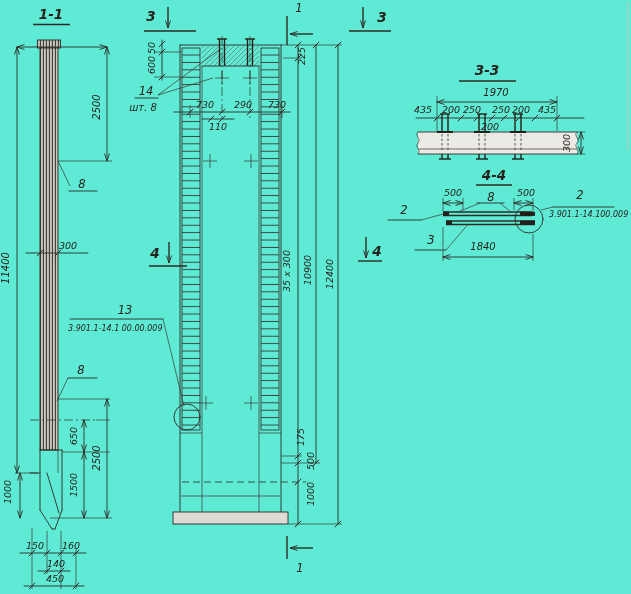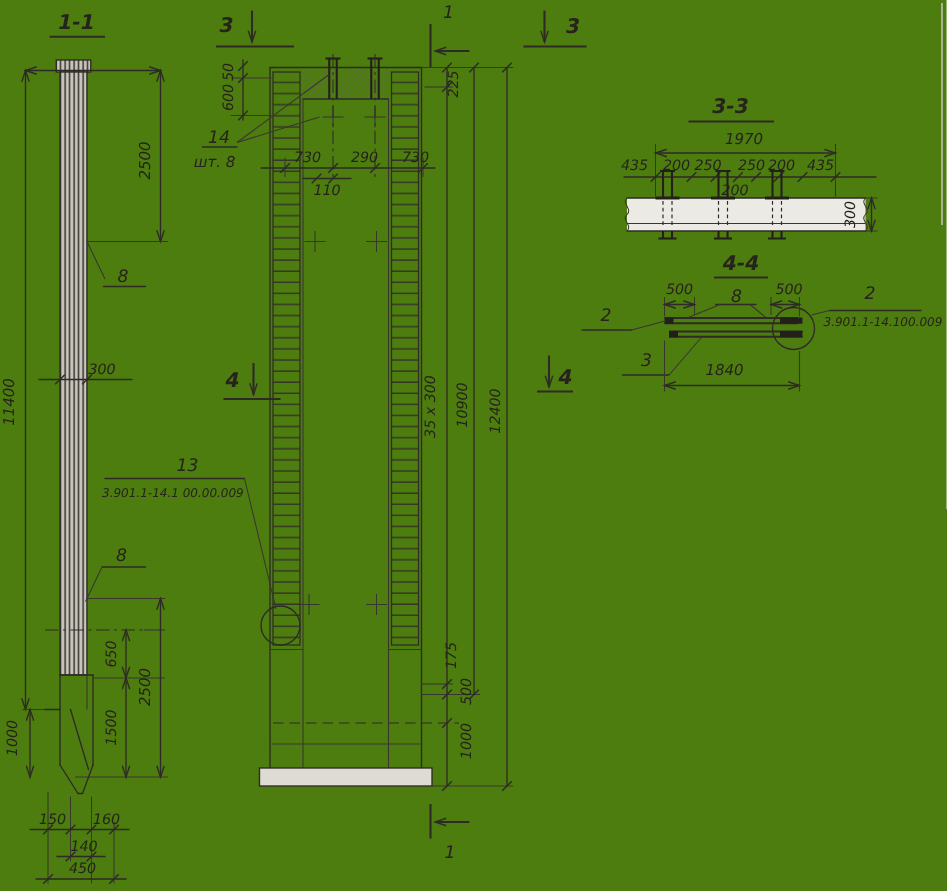--- a/index.html
+++ b/index.html
@@ -1,16 +1,16 @@
 <!DOCTYPE html>
 <html><head>
 <meta charset="utf-8">
 <style>
   html,body{margin:0;padding:0;background:#e8e6e0;}
-  .sheet{width:631px;height:594px;position:relative;background:#4d7c0f;overflow:hidden;
+  .sheet{width:631px;height:594px;position:relative;background:#5eead4;overflow:hidden;
          font-family:"DejaVu Sans",sans-serif;}
   svg{display:block}
   .ln{stroke:#2e2b26;stroke-width:0.9;fill:none;stroke-linecap:round;}
   .ln2{stroke:#2e2b26;stroke-width:1.4;fill:none;}
   .thin{stroke:#3a362f;stroke-width:0.7;fill:none;}
   .tk{stroke:#2e2b26;stroke-width:1;fill:none;}
   .dash{stroke:#2e2b26;stroke-width:0.8;fill:none;stroke-dasharray:7 4;}
   .ddot{stroke:#2e2b26;stroke-width:0.7;fill:none;stroke-dasharray:9 3 2 3;}
   .bolt{stroke:#23201b;stroke-width:1.4;fill:none;}
   .fat{stroke:#23201b;stroke-width:4.2;fill:none;}

